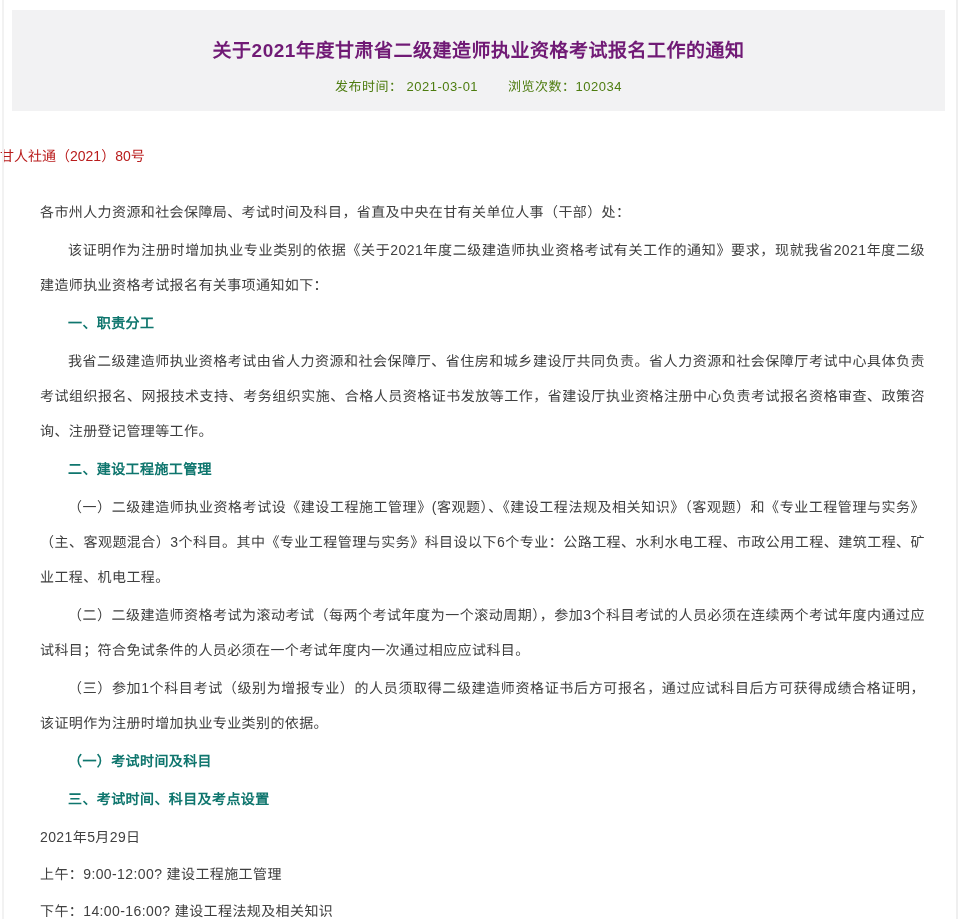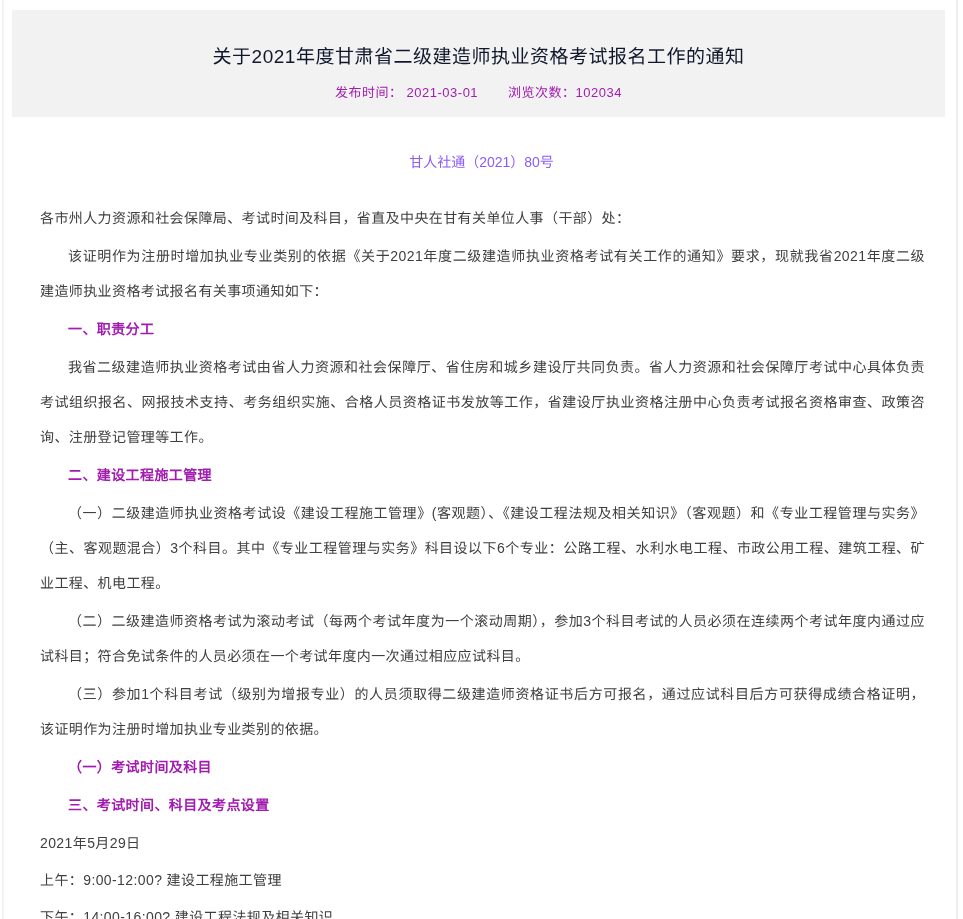--- a/index.html
+++ b/index.html
@@ -26,61 +26,61 @@
     width: 2px;
     background: #efefef;
   }
   .header-band {
     margin: 10px 18px 0 12px;
     background: #f2f2f3;
     text-align: center;
     padding: 22px 14px 16px 14px;
   }
   .page-title {
-    margin: 12px;
+    margin: 6px;
     font-size: 19px;
-    font-weight: normal;
-    color: #0f172a;
+    font-weight: bold;
+    color: #701a75;
     letter-spacing: 0.5px;
     line-height: 26px;
   }
   .meta-line {
     margin-top: 12px;
     font-size: 13px;
-    color: #a21caf;
+    color: #4d7c0f;
     letter-spacing: 0.5px;
   }
   .meta-line .views {
     margin-left: 30px;
   }
   .doc-number {
     margin-top: 34px;
-    text-align: center;
+    text-align: left;
     font-size: 14px;
-    color: #8b5cf6;
+    color: #b91c1c;
   }
   .article {
     margin: 30px 38px 0 40px;
     font-size: 14px;
     color: #404040;
     line-height: 35px;
     text-align: justify;
     letter-spacing: 0.4px;
   }
   .article .salutation {
     margin: 0 0 3px 0;
   }
   .article .paragraph {
     text-indent: 2em;
     margin: 0 0 3px 0;
   }
   .article .heading {
     text-indent: 2em;
     font-weight: bold;
-    color: #a21caf;
+    color: #0f766e;
     margin: 2px 0 3px 0;
   }
   .article .line {
     margin: 0 0 2px 0;
   }
 </style>
 </head>
 <body>
 
 <div class="page-edge-left"></div>

